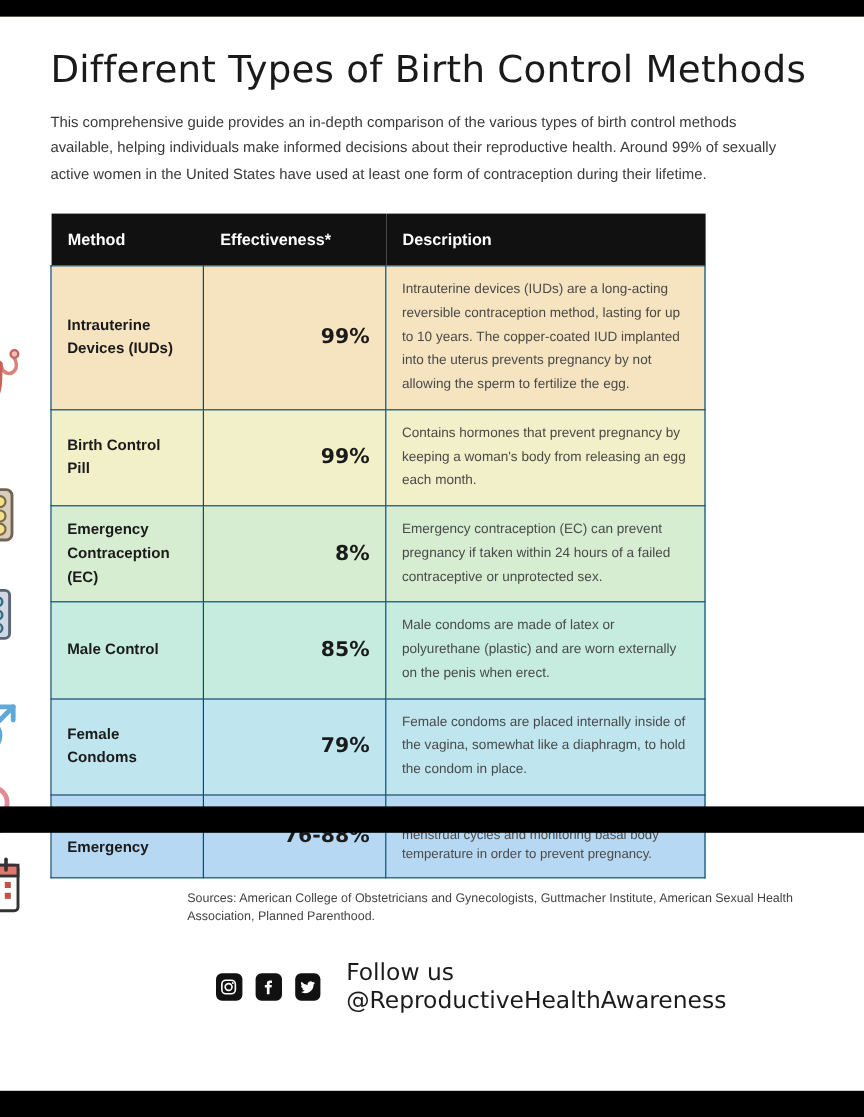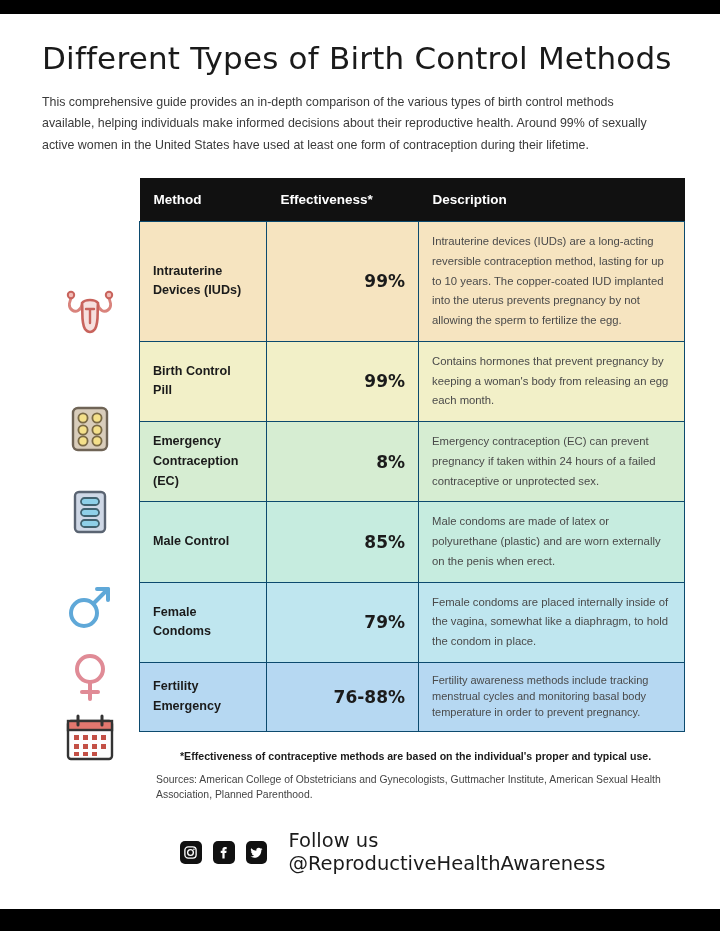--- a/index.html
+++ b/index.html
@@ -9,21 +9,21 @@
   }
   body {
     width: 720px;
     height: 931px;
     font-family: "Liberation Sans", sans-serif;
     overflow: hidden;
   }
   .page {
     position: relative;
     width: 720px;
-    height: 931px;
+    height: 694px;
     background: #fef9c3;
     box-sizing: border-box;
   }
   .topbar {
     position: absolute;
     top: 0; left: 0;
     width: 720px;
     height: 14px;
     background: #000000;
   }
@@ -54,21 +54,20 @@
   p.intro {
     font-size: 12.4px;
     line-height: 1.72;
     color: #3a3a3a;
     margin: 0 0 22px 0;
     max-width: 615px;
     font-family: "Liberation Sans", sans-serif;
   }
   .table-wrap {
     position: relative;
-    margin-left: 97px;
     width: 545px;
   }
   table.methods {
     border-collapse: collapse;
     width: 545px;
     table-layout: fixed;
   }
   table.methods th {
     background: #111111;
     color: #ffffff;
@@ -299,21 +298,20 @@
           </tr>
           <tr class="r5">
             <td class="method">Fertility Emergency</td>
             <td class="eff">76-88%</td>
             <td class="desc">Fertility awareness methods include tracking menstrual cycles and monitoring basal body temperature in order to prevent pregnancy.</td>
           </tr>
         </tbody>
       </table>
     </div>
 
-    <div class="footnote">*Effectiveness of contraceptive methods are based on the individual's proper and typical use.</div>
     <div class="sources">Sources: American College of Obstetricians and Gynecologists, Guttmacher Institute, American Sexual Health Association, Planned Parenthood.</div>
 
     <div class="follow">
       <span class="social">
         <svg width="15" height="15" viewBox="0 0 20 20">
           <rect x="2.5" y="2.5" width="15" height="15" rx="4.5" fill="none" stroke="#ffffff" stroke-width="1.8"></rect>
           <circle cx="10" cy="10" r="3.8" fill="none" stroke="#ffffff" stroke-width="1.8"></circle>
           <circle cx="14.6" cy="5.6" r="1.1" fill="#ffffff"></circle>
         </svg>
       </span>

